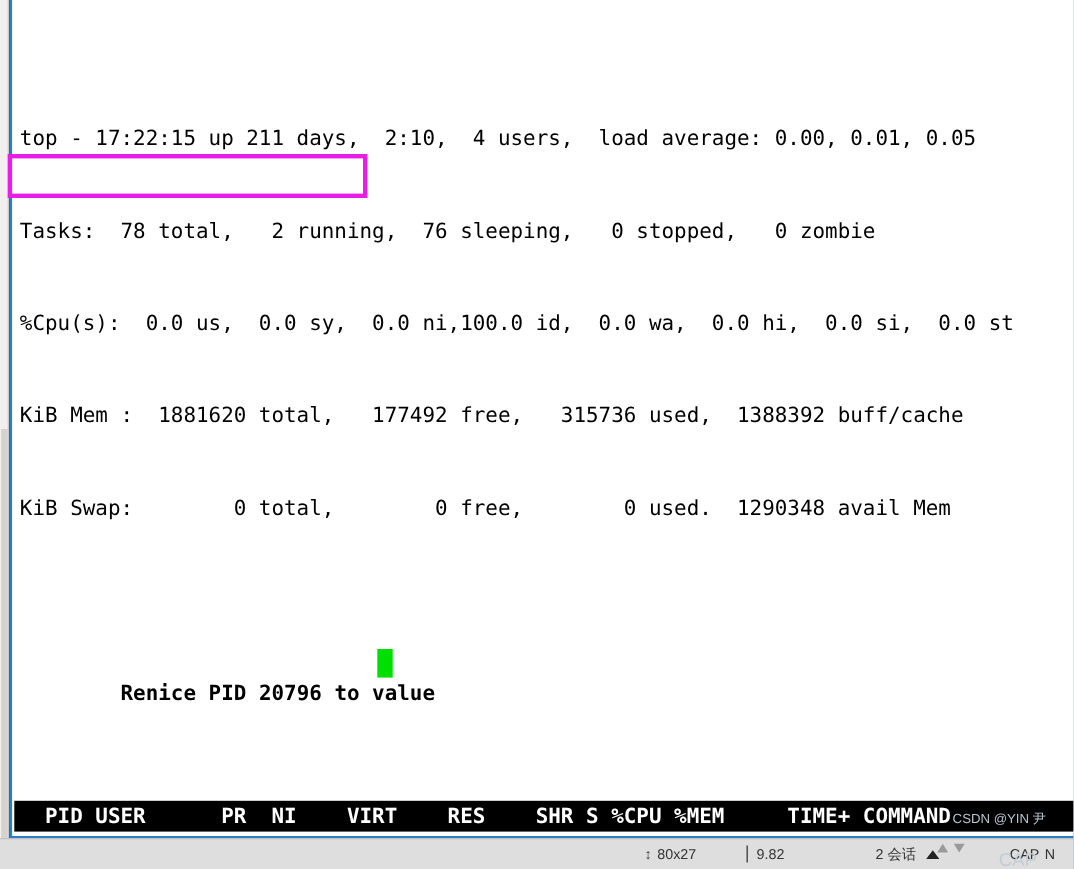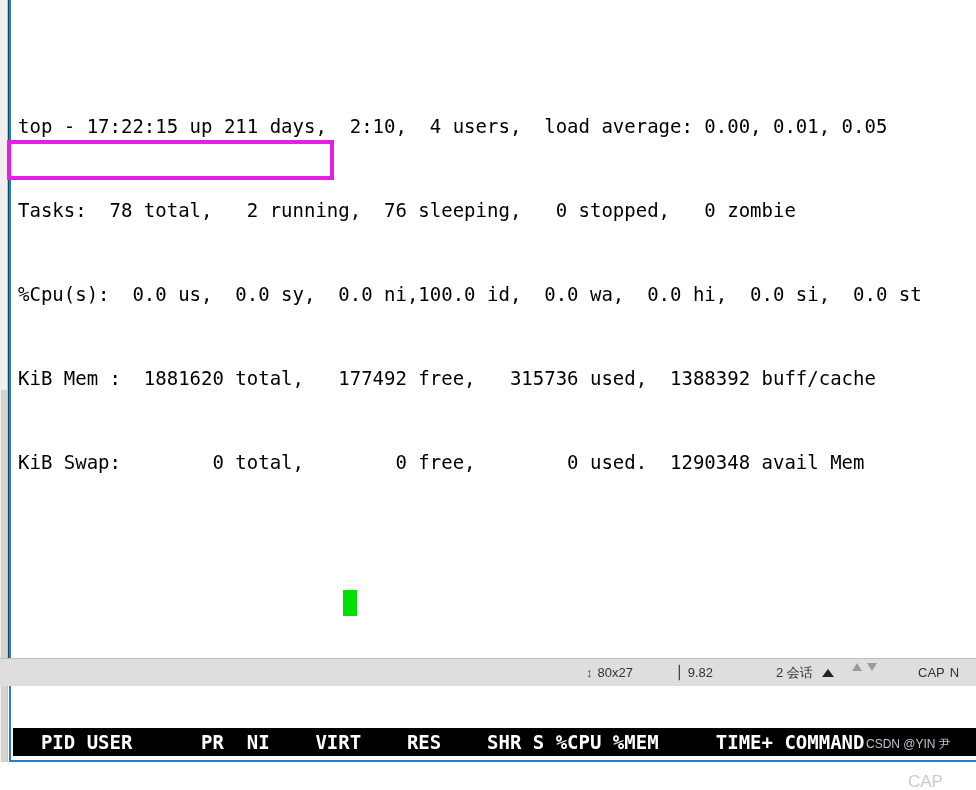--- a/index.html
+++ b/index.html
@@ -11,22 +11,22 @@
     width: 976px;
     height: 790px;
     overflow: hidden;
     font-family: "DejaVu Sans Mono", "Liberation Mono", monospace;
   }
 
   
   #app {
     position: relative;
     width: 976px;
-    height: 686px;
-    background: #0c4a6e;
+    height: 790px;
+    background: #1d4ed8;
   }
 
   
   #left-gutter {
     position: absolute;
     left: 0; top: 0;
     width: 8px;
     height: 762px;
     background: #f1f0ef;
     border-right: 1px solid #c9c6c2;
@@ -150,21 +150,21 @@
     white-space: nowrap;
     line-height: 18px;
   }
   .sb-icon {
     display: inline-block;
     font-size: 13px;
     color: #444;
   }
   #sb-size   { left: 586px; }
   #sb-scroll { left: 676px; }
-  #sb-sessions { left: 776px; }
+  #sb-sessions { left: 796px; }
   #sb-arrows { left: 852px; top: 4px; }
   #sb-cap    { left: 918px; }
 
   .arrow-up, .arrow-down {
     display: inline-block;
     width: 0; height: 0;
     border-left: 5px solid transparent;
     border-right: 5px solid transparent;
   }
   .arrow-up   { border-bottom: 8px solid #9a9a9a; }
@@ -216,21 +216,21 @@
 
       
       <div class="line summary">top - 17:22:15 up 211 days,  2:10,  4 users,  load average: 0.00, 0.01, 0.05</div>
       <div class="line summary">Tasks:  78 total,   2 running,  76 sleeping,   0 stopped,   0 zombie</div>
       <div class="line summary">%Cpu(s):  0.0 us,  0.0 sy,  0.0 ni,100.0 id,  0.0 wa,  0.0 hi,  0.0 si,  0.0 st</div>
       <div class="line summary">KiB Mem :  1881620 total,   177492 free,   315736 used,  1388392 buff/cache</div>
       <div class="line summary">KiB Swap:        0 total,        0 free,        0 used.  1290348 avail Mem</div>
 
       
       <div class="line prompt-row">
-        <span></span>
+        <span>Renice PID 20796 to value </span><span></span>
         <span id="cursor-block"></span>
       </div>
 
       
       <div class="col-header">  PID USER      PR  NI    VIRT    RES    SHR S %CPU %MEM     TIME+ COMMAND</div>
 
       
       
     </div>
   </div>

